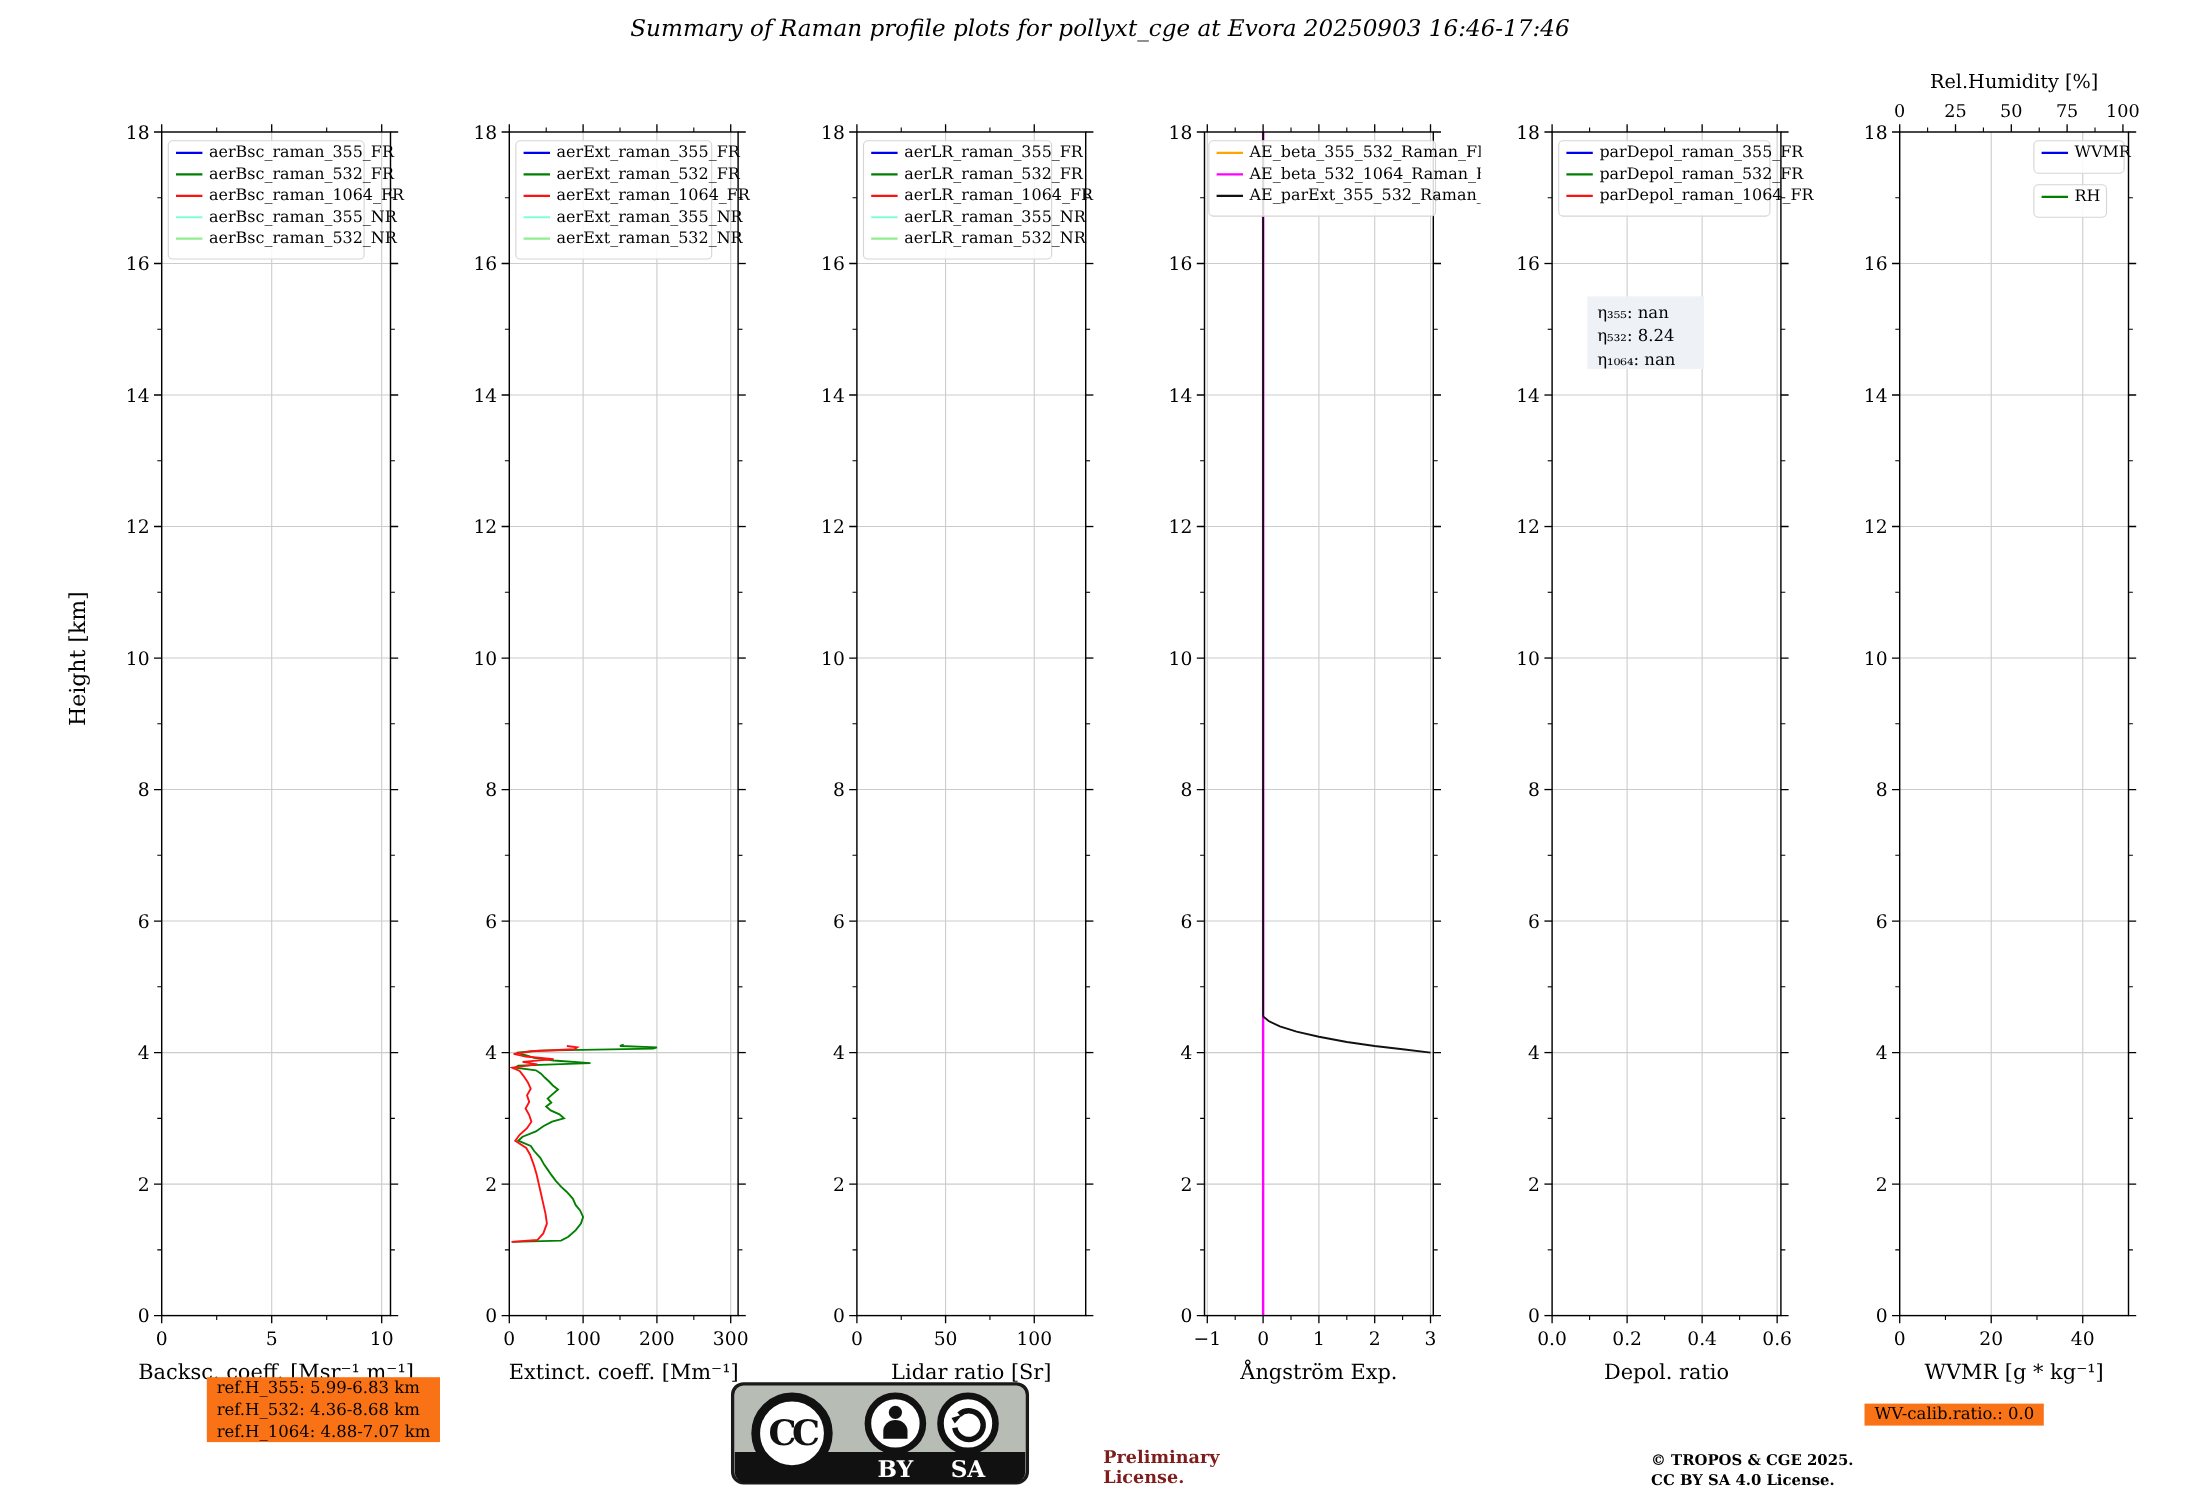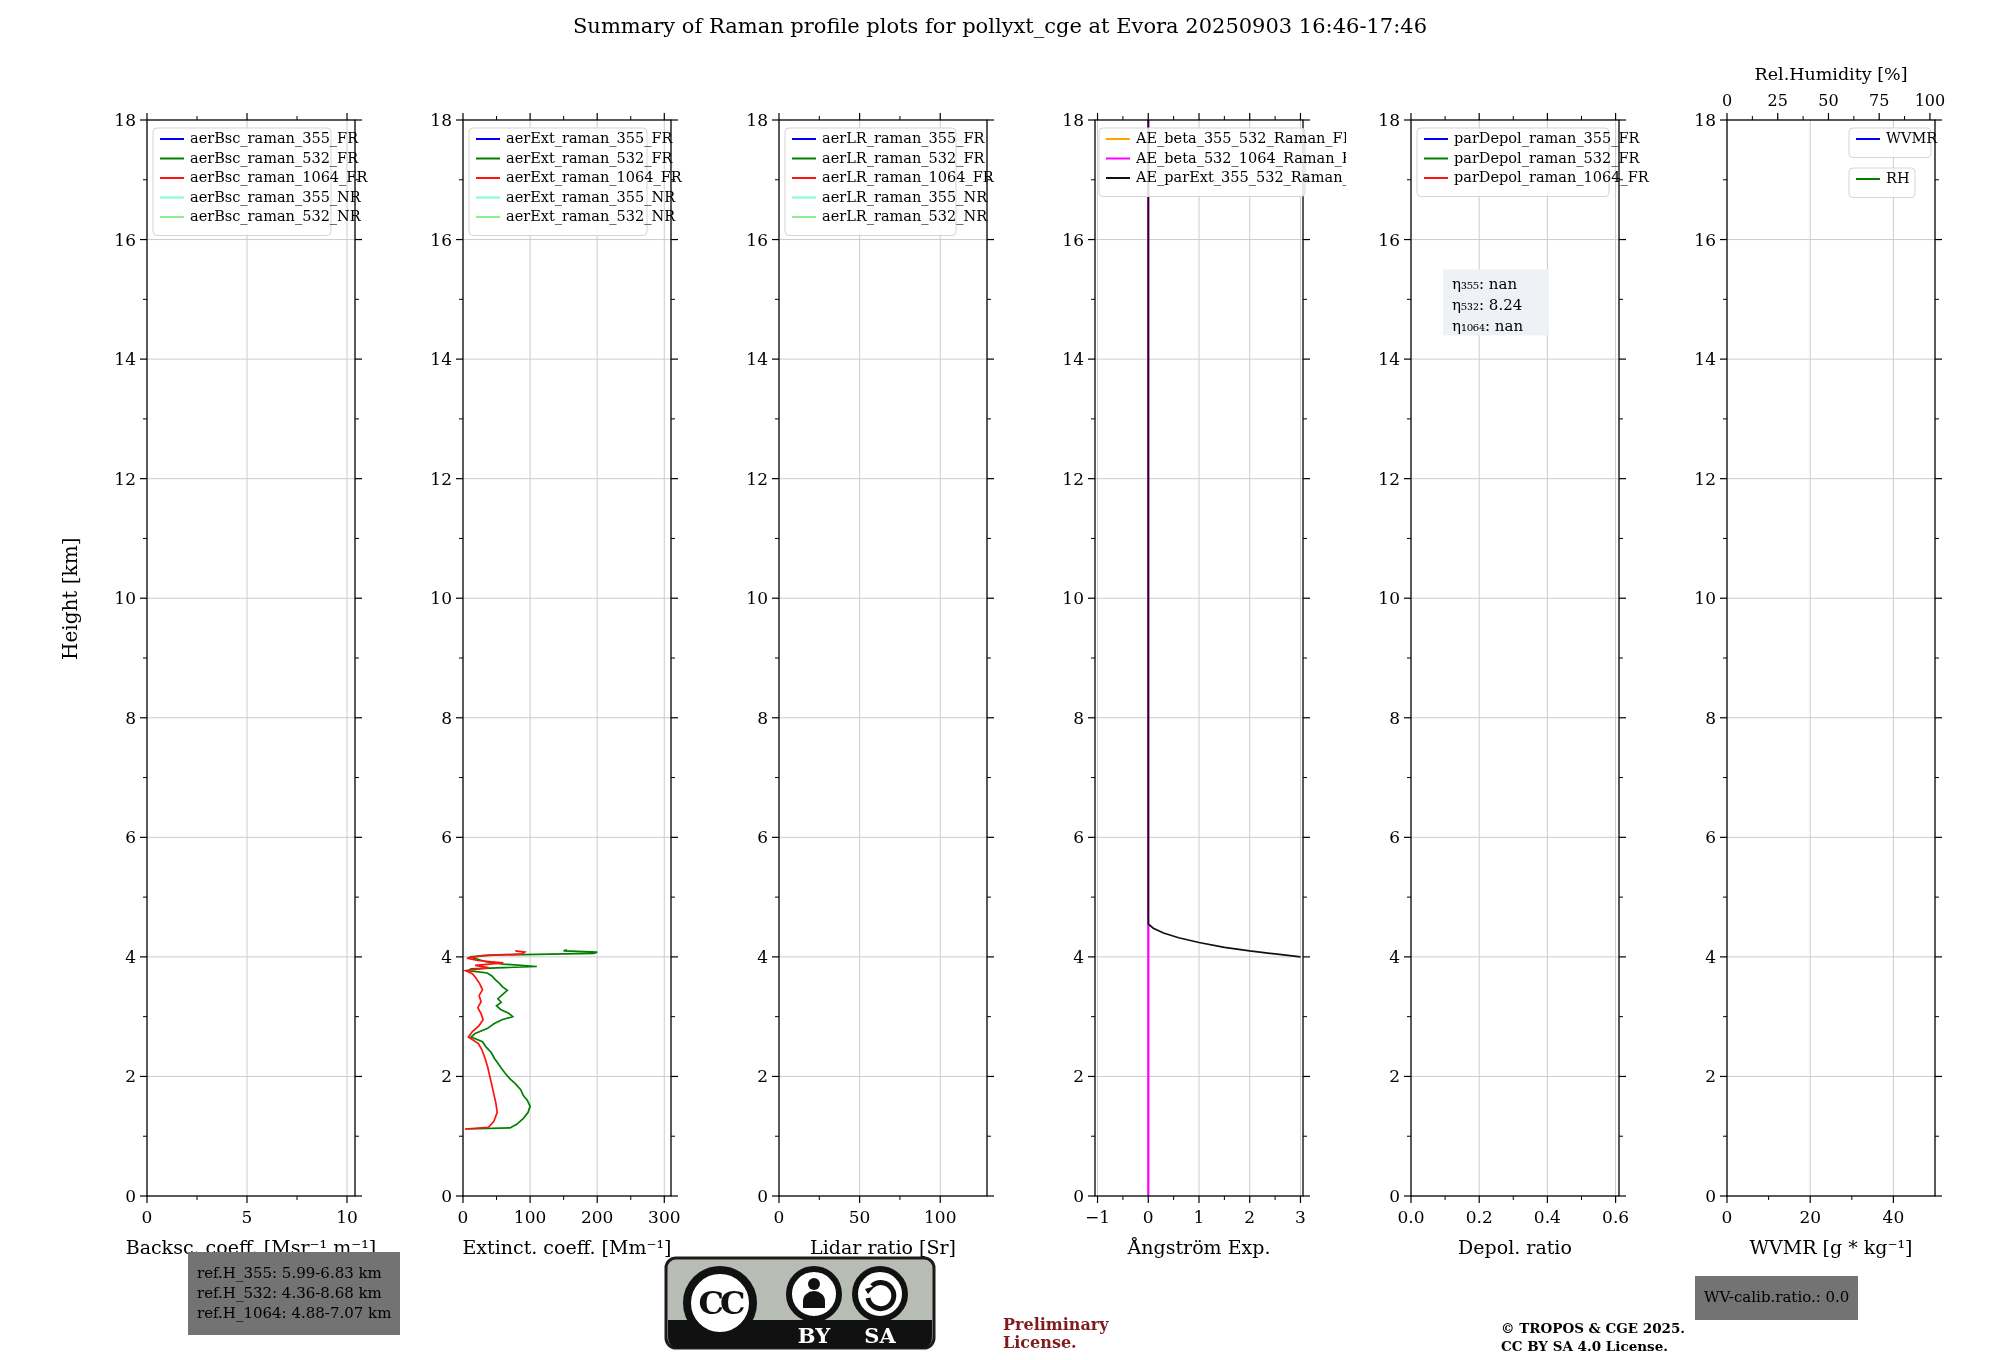--- a/index.html
+++ b/index.html
@@ -1,24 +1,24 @@
 <!DOCTYPE html>
 <html><head>
 <meta charset="utf-8">
 <style>
   html,body{margin:0;padding:0;background:#ffffff;}
   #screen{position:relative;width:2000px;height:1360px;background:#ffffff;
           font-family:"DejaVu Serif","Liberation Serif",serif;color:#000;}
   #plot-title{position:absolute;top:14px;left:0;width:2000px;text-align:center;
-              font-size:21px;}
+              font-size:21px;font-style:italic;}
   #height-label{position:absolute;left:58px;top:660px;transform:rotate(-90deg);
                 transform-origin:left top;font-size:20px;white-space:nowrap;}
   #charts{position:absolute;left:85px;top:58px;display:flex;gap:3px;}
   svg.panel{display:block;}
-  .annot-box{position:absolute;background:#737373;padding:12px 9px;font-size:15px;
+  .annot-box{position:absolute;background:#f97316;padding:0 9px;font-size:15px;
              line-height:1.32;white-space:nowrap;}
   #preliminary{position:absolute;left:1003px;top:1316px;color:#7f1d1d;
                font-weight:bold;font-size:16px;line-height:1.15;}
   #copyright{position:absolute;left:1501px;top:1320px;font-weight:bold;
              font-size:13.5px;line-height:1.3;}
   #wv-calib{left:1695px;top:1276px;}
   #refh-box{left:188px;top:1252px;}
 </style>
 </head>
 <body>

